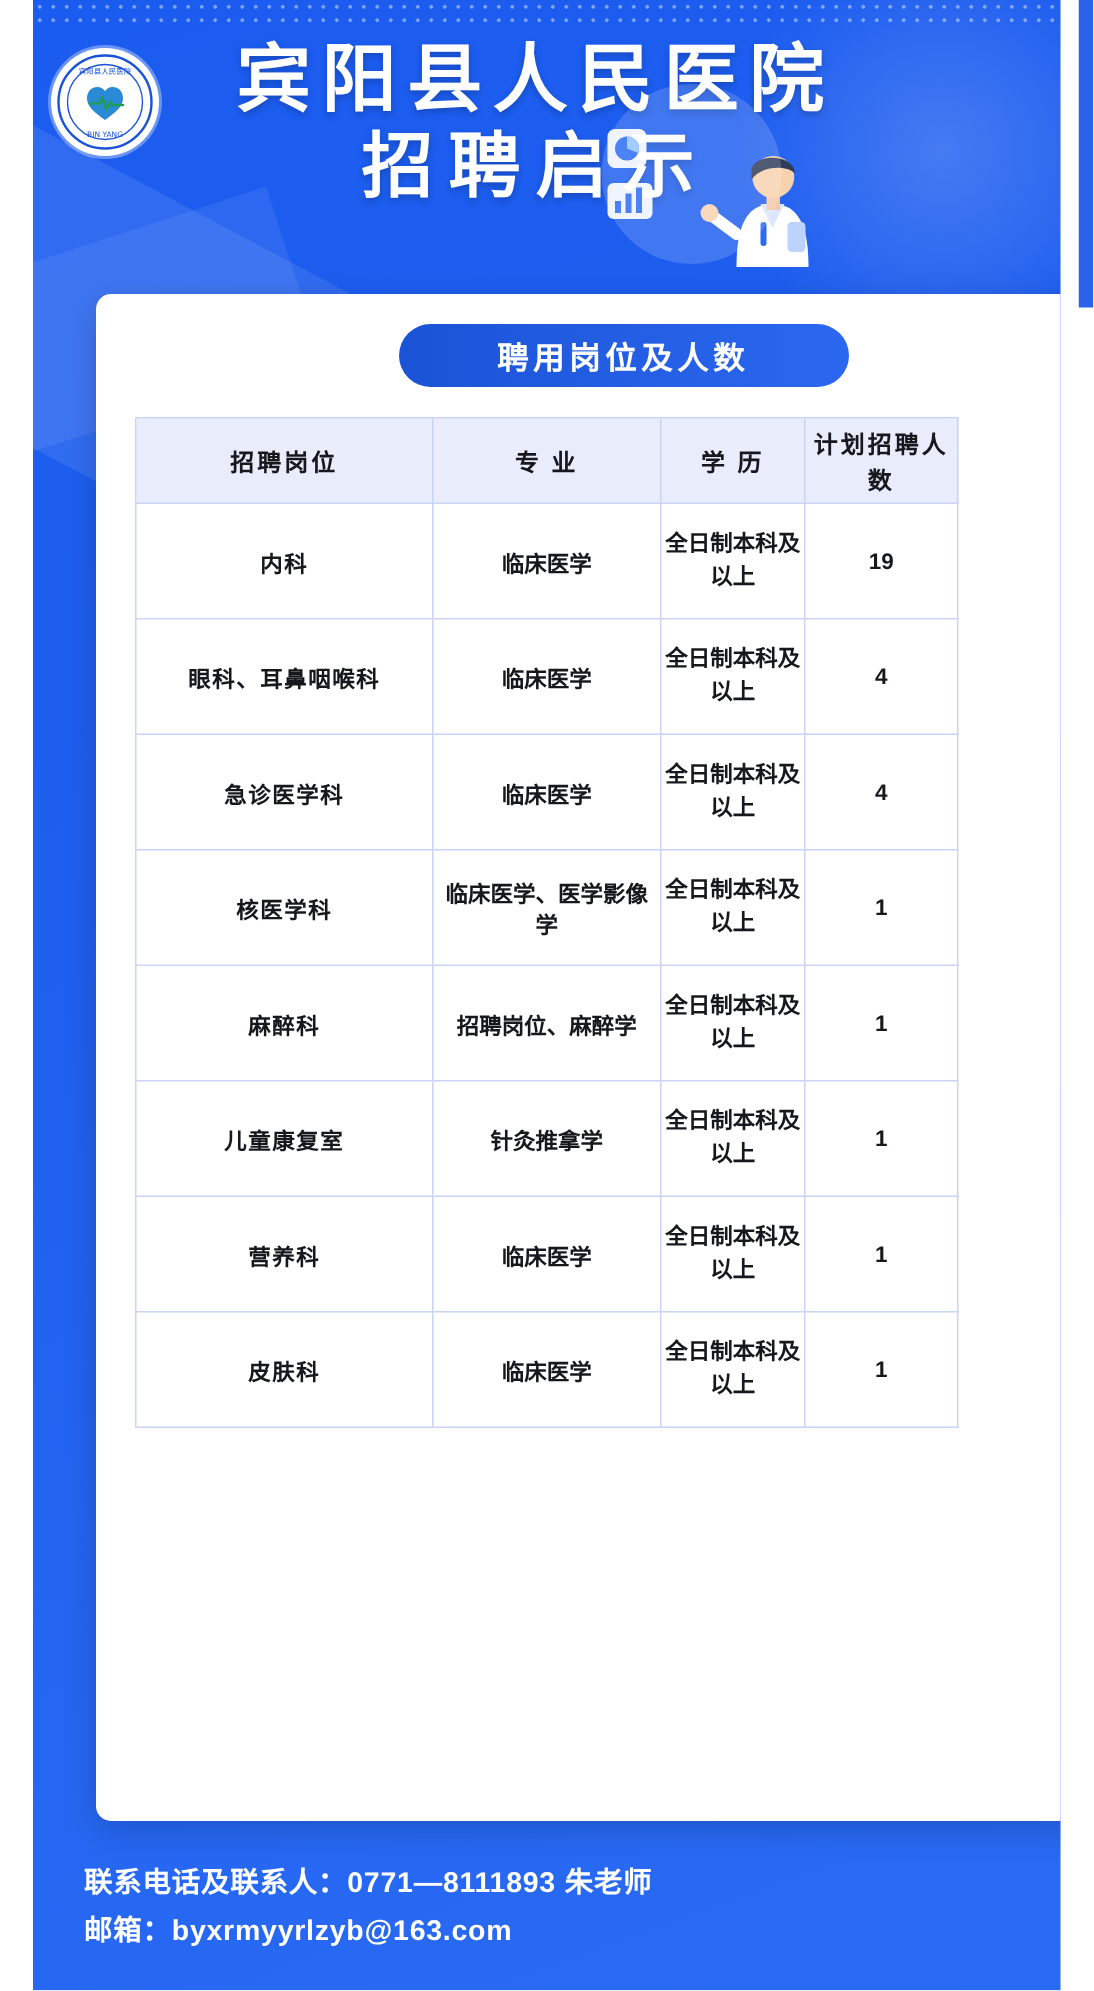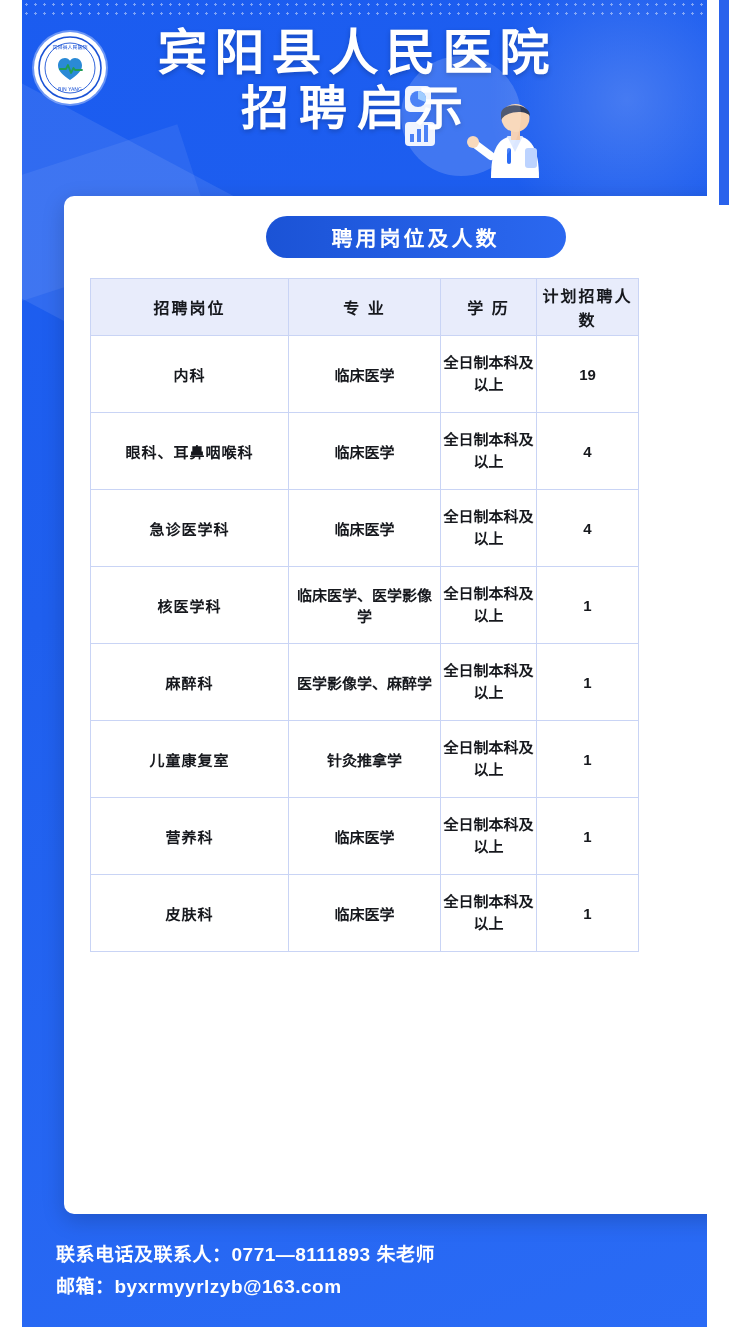--- a/index.html
+++ b/index.html
@@ -131,21 +131,21 @@
   .title-main {
     font-family: "DejaVu Serif", "Liberation Serif", serif;
     font-weight: bold;
     font-size: 50px;
     letter-spacing: 7px;
     line-height: 1.15;
     text-shadow: 0 2px 5px rgba(0,0,0,0.22);
     white-space: nowrap;
   }
   .title-sub {
-    font-family: Liberation Mono, monospace;
+    font-family: Liberation Serif, serif;
     font-weight: bold;
     font-size: 48px;
     letter-spacing: 10px;
     line-height: 1.25;
     text-shadow: 0 2px 5px rgba(0,0,0,0.22);
     white-space: nowrap;
   }
 
   
   .illus {
@@ -355,21 +355,21 @@
             <td class="col-num">4</td>
           </tr>
           <tr>
             <td class="col-pos">核医学科</td>
             <td class="col-major">临床医学、医学影像学</td>
             <td class="col-edu">全日制本科及以上</td>
             <td class="col-num">1</td>
           </tr>
           <tr>
             <td class="col-pos">麻醉科</td>
-            <td class="col-major">医学影像学、麻醉学</td>
+            <td class="col-major">招聘岗位、麻醉学</td>
             <td class="col-edu">全日制本科及以上</td>
             <td class="col-num">1</td>
           </tr>
           <tr>
             <td class="col-pos">儿童康复室</td>
             <td class="col-major">针灸推拿学</td>
             <td class="col-edu">全日制本科及以上</td>
             <td class="col-num">1</td>
           </tr>
           <tr>

